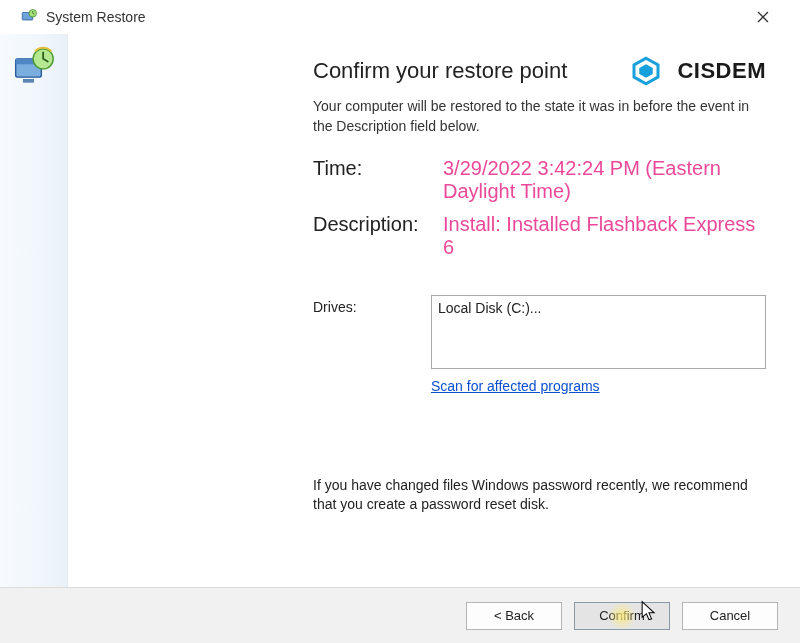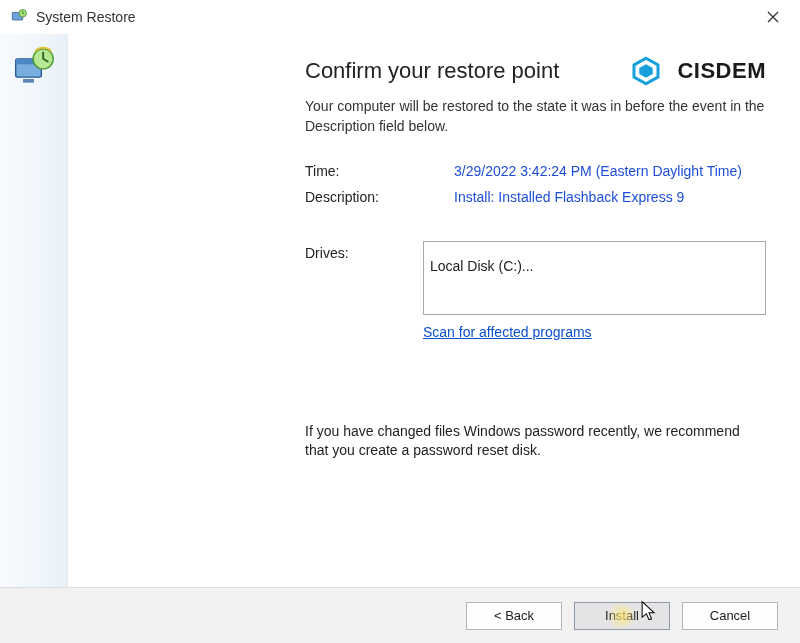--- a/index.html
+++ b/index.html
@@ -10,21 +10,21 @@
       background: #fff;
       width: 800px;
       height: 643px;
       overflow: hidden;
       position: relative;
     }
     .titlebar {
       height: 34px;
       display: flex;
       align-items: center;
-      padding: 0 10px;
+      padding: 0 20px;
       background: #fff;
     }
     .titlebar .icon {
       width: 18px; height: 18px;
       margin-right: 8px;
       display: flex; align-items: center; justify-content: center;
     }
     .titlebar .title {
       font-size: 14px;
       color: #333;
@@ -52,21 +52,21 @@
     }
     .sidebar .app-icon {
       width: 44px; height: 44px;
       margin-top: 4px;
     }
     .content {
       flex: 1;
       padding: 18px 30px 10px 175px;
       position: relative;
     }
-    .content-inner { position: absolute; left: 237px; right: 34px; top: 22px; }
+    .content-inner { position: absolute; left: 245px; right: 34px; top: 22px; }
     .heading-row {
       display: flex;
       align-items: center;
       justify-content: space-between;
       margin-bottom: 10px;
     }
     .heading {
       font-size: 22px;
       font-weight: 400;
       color: #222;
@@ -79,33 +79,33 @@
     .brand-text {
       font-size: 22px;
       font-weight: 700;
       letter-spacing: 0.5px;
       color: #1a1a1a;
     }
     .subtext {
       font-size: 14px;
       color: #333;
       line-height: 1.45;
-      margin-bottom: 26px;
+      margin-bottom: 20px;
       max-width: 480px;
     }
-    .row { display: flex; margin-bottom: 10px; font-size: 14px; }
+    .row { display: flex; margin-bottom: 10px; font-size: 20px; gap: 12px; }
     .row .label { width: 118px; color: #222; }
-    .row .value { flex: 1; color: #1d4ed8; margin-left: 31px; }
+    .row .value { flex: 1; color: #ec4899; }
     .drives-row { display: flex; margin-top: 36px; margin-bottom: 6px; font-size: 14px; }
     .drives-row .label { width: 118px; color: #222; padding-top: 4px; }
     .drives-box {
       flex: 1;
       border: 1px solid #a9a9a9;
       height: 74px;
-      padding: 16px 6px;
+      padding: 4px 6px;
       font-size: 14px;
       max-width: 378px;
     }
     .scan-link {
       margin-left: 118px;
       margin-top: 3px;
       color: #0a4fcf;
       font-size: 14px;
       text-decoration: underline;
       display: inline-block;
@@ -210,37 +210,37 @@
       </div>
 
       <div class="subtext">Your computer will be restored to the state it was in before the event in the Description field below.</div>
 
       <div class="row">
         <div class="label">Time:</div>
         <div class="value">3/29/2022 3:42:24 PM (Eastern Daylight Time)</div>
       </div>
       <div class="row">
         <div class="label">Description:</div>
-        <div class="value">Install: Installed Flashback Express 9</div>
+        <div class="value">Install: Installed Flashback Express 6</div>
       </div>
 
       <div class="drives-row">
         <div class="label">Drives:</div>
         <div class="drives-box">
           <span>Local Disk (C:)...</span>
         </div>
       </div>
       <a class="scan-link">Scan for affected programs</a>
 
       <div class="note1">If you have changed files Windows password recently, we recommend that you create a password reset disk.</div>
     </div>
   </div>
 </div>
 
 <div class="footer">
   <button class="btn">&lt; Back</button>
-  <button class="btn primary">Install</button>
+  <button class="btn primary">Confirm</button>
   <button class="btn">Cancel</button>
 </div>
 
 <svg class="cursor" viewBox="0 0 20 28">
   <path d="M2 2 L2 20 L7 16 L10 23 L13 22 L10 15 L16 15 Z" fill="#fff" stroke="#000" stroke-width="1.2"></path>
 </svg>
 
 </body></html>

